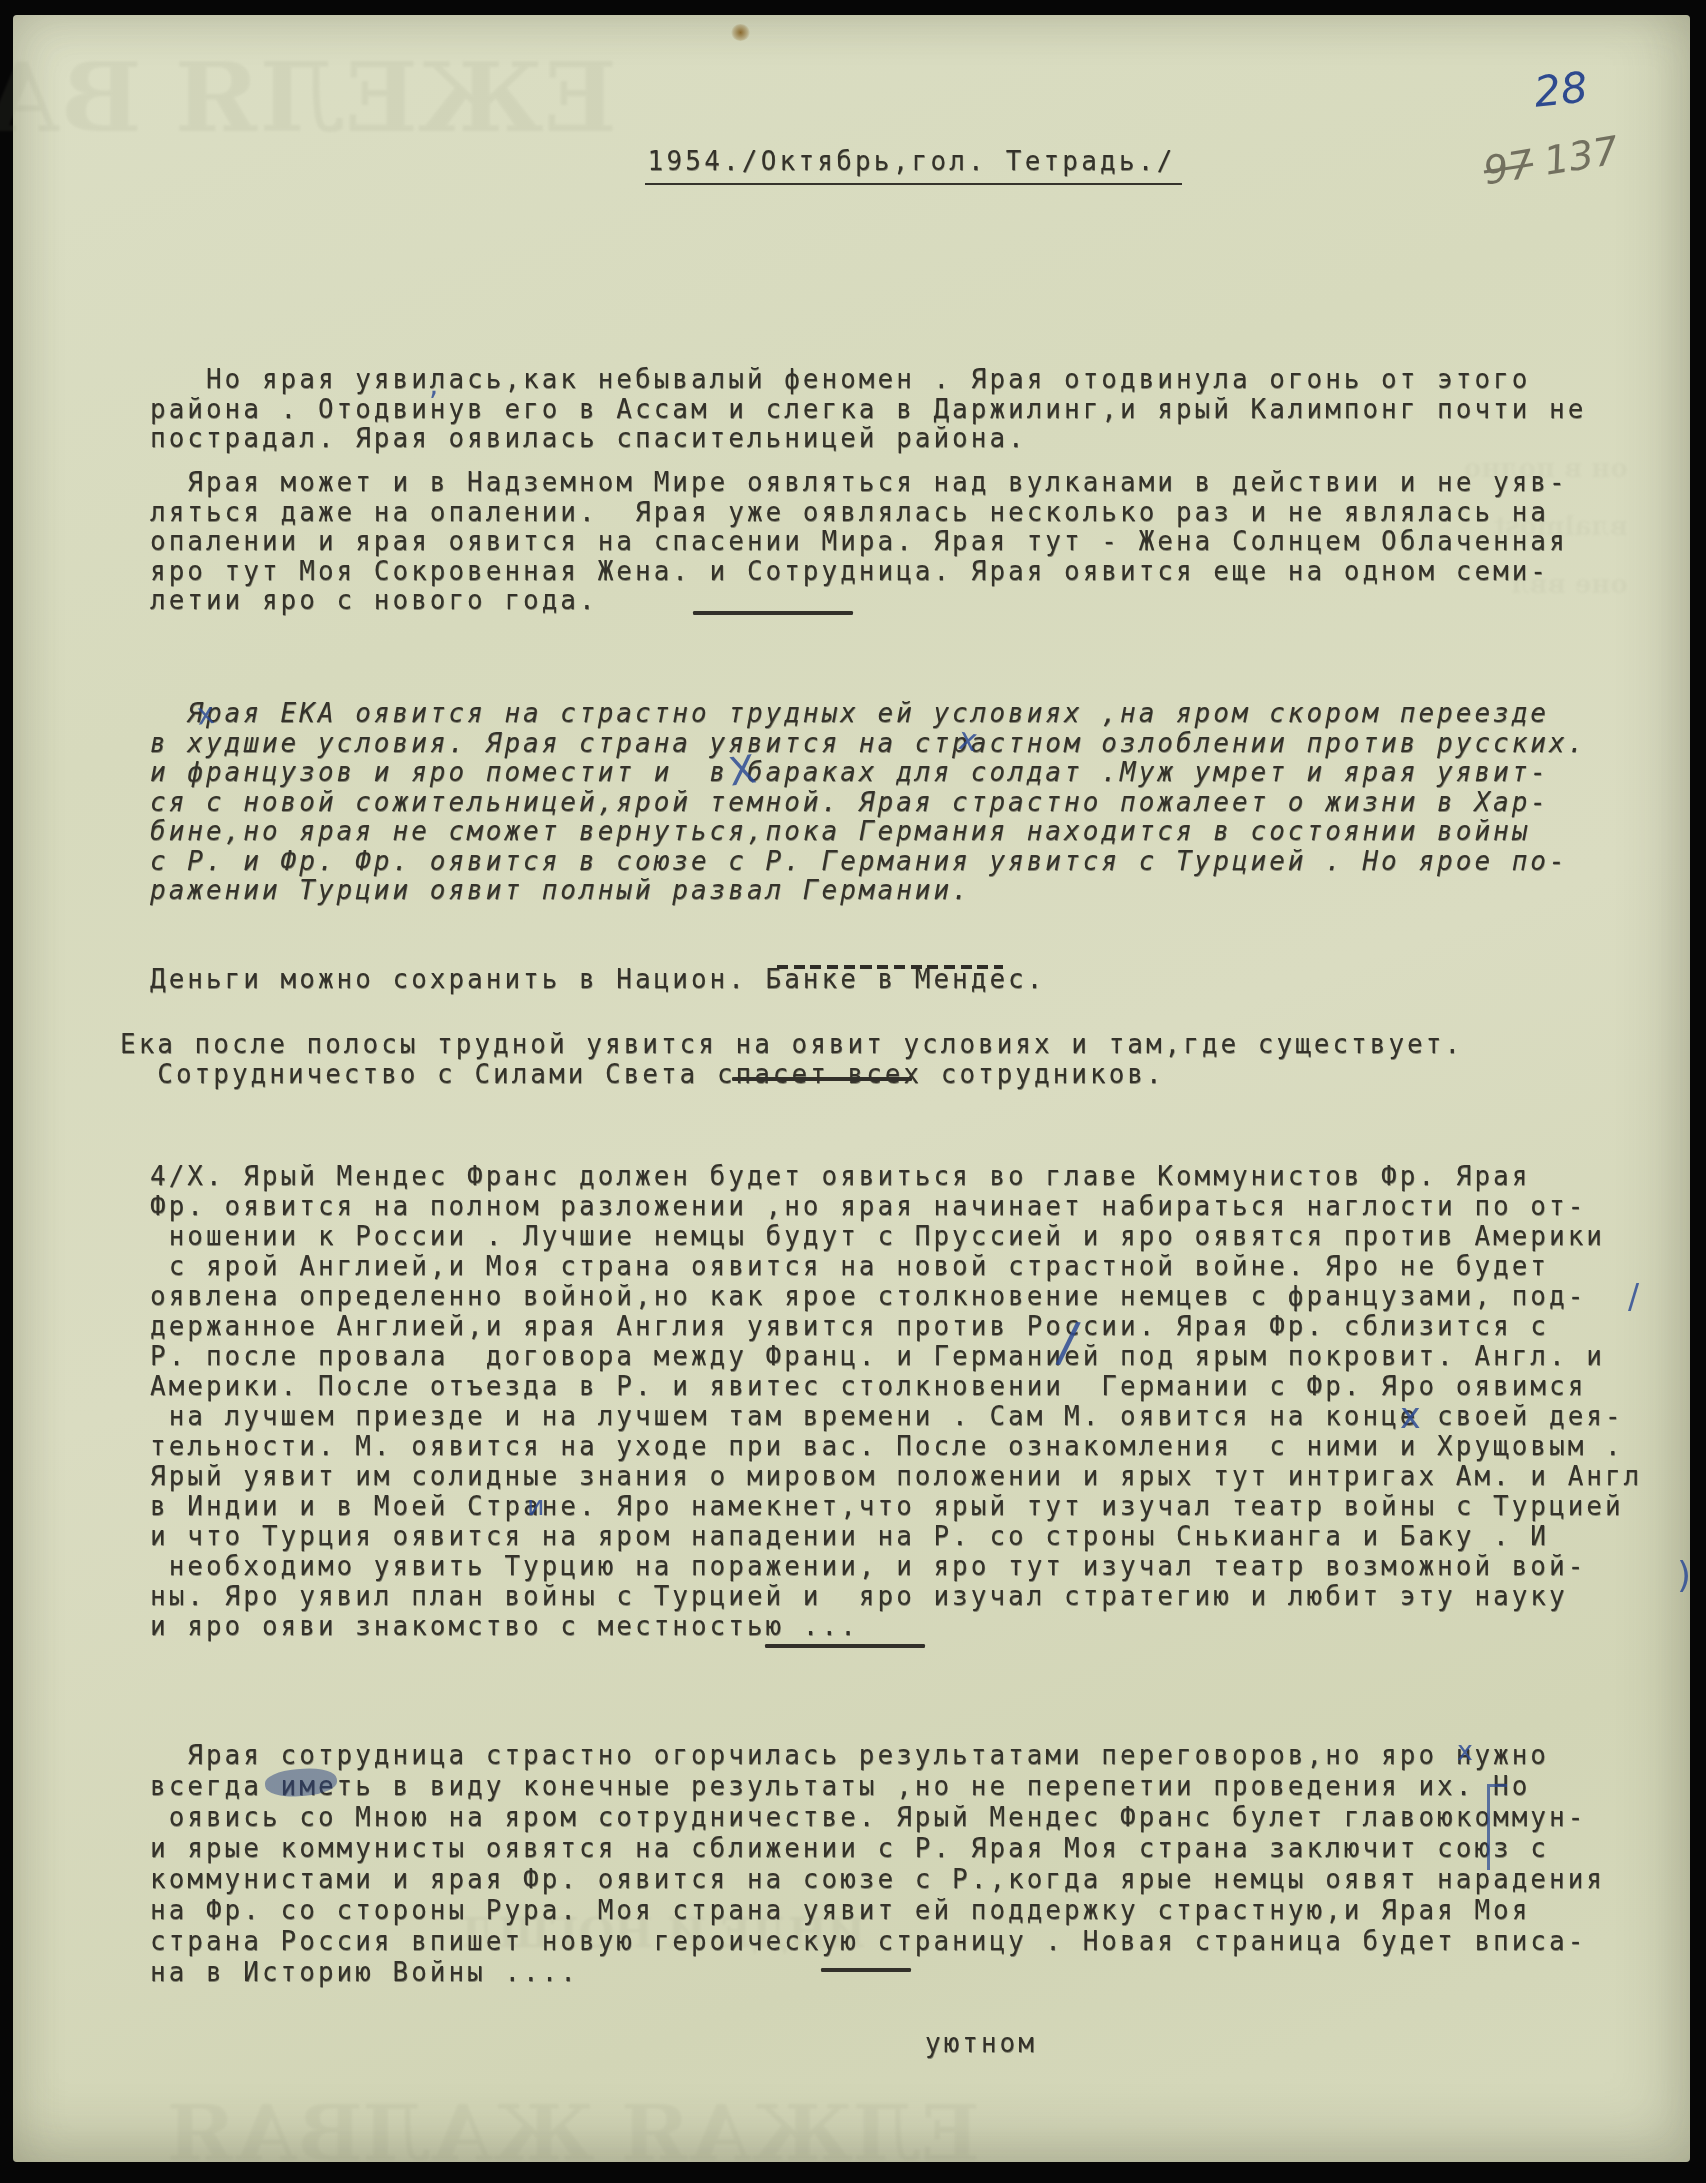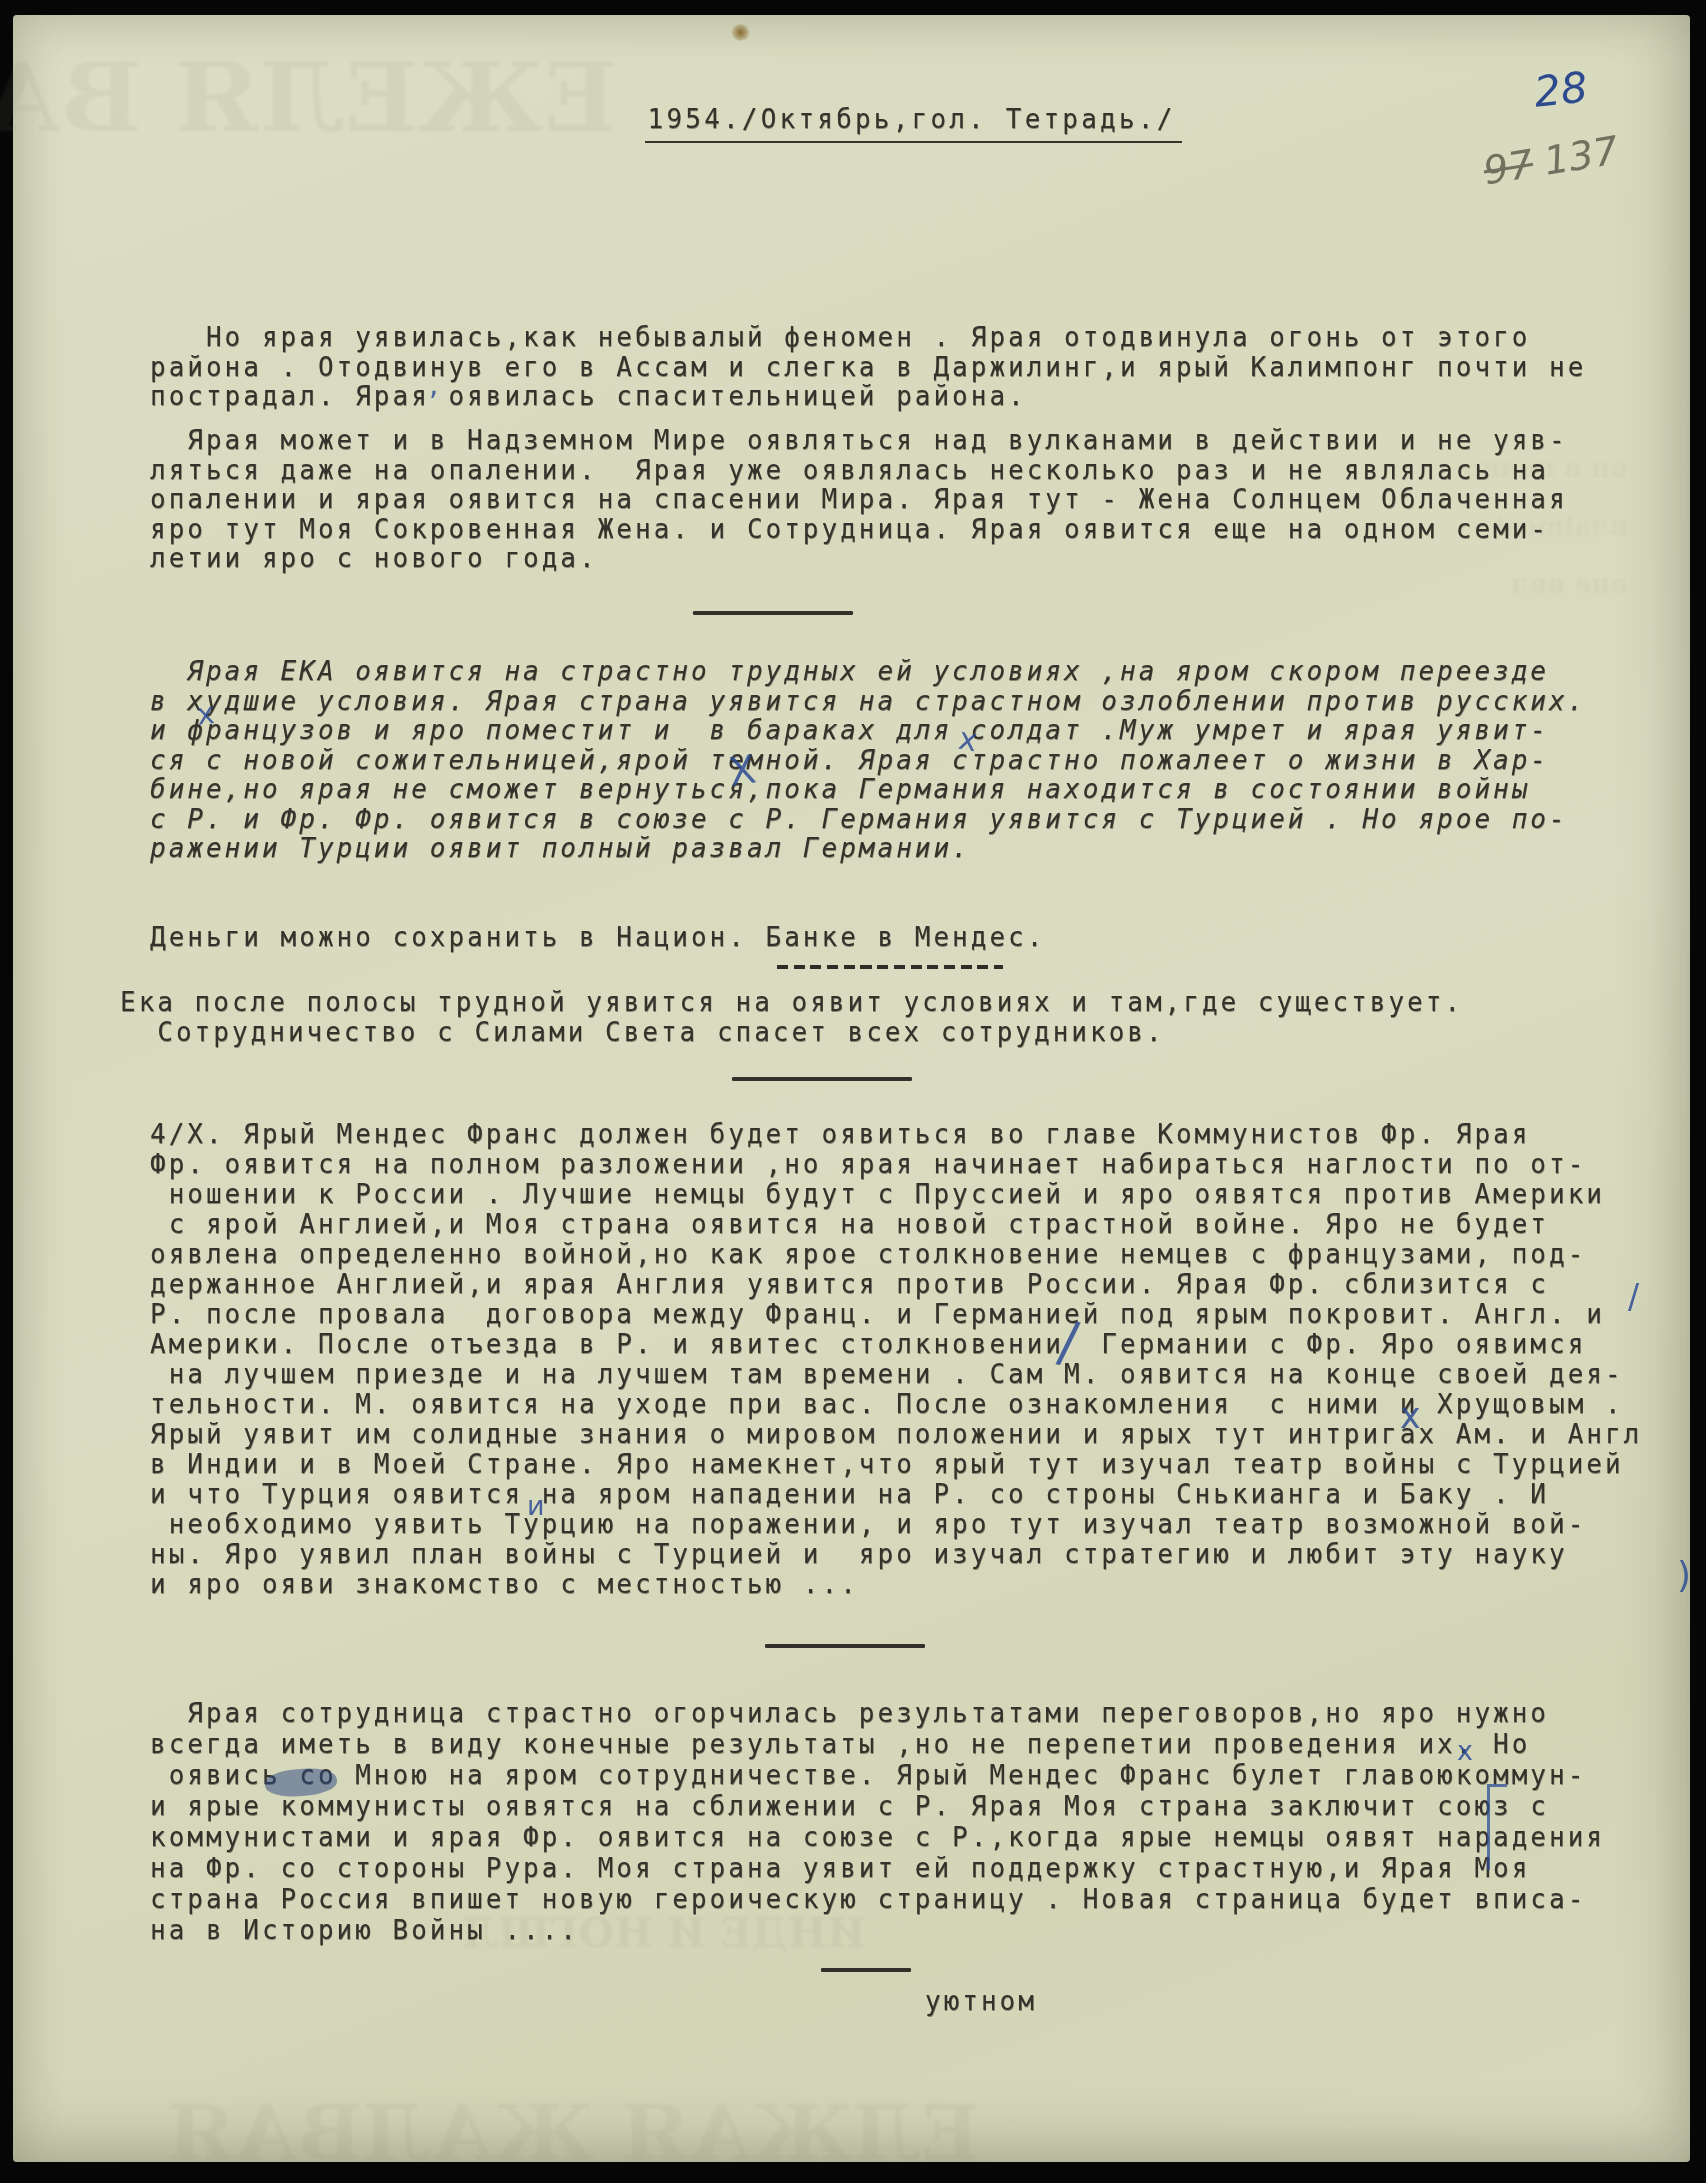--- a/index.html
+++ b/index.html
@@ -4,21 +4,21 @@
 <style>
   html,body{margin:0;padding:0;background:#000;}
   .scan{position:relative;width:1707px;height:2183px;background:#060606;overflow:hidden;
         font-family:"DejaVu Sans Mono","Liberation Mono",monospace;}
   .paper{position:absolute;left:13px;top:15.4px;width:1677px;height:2147px;
          background:linear-gradient(160deg,#dbdec4 0%,#d7dabd 28%,#dadcc1 52%,#d2d5b6 82%,#d6d9bc 100%);
          box-shadow:inset -15.4px -19px 58px rgba(60,60,40,.22), inset 11.6px 9px 45px rgba(70,70,50,.14);
          border-radius:3.9px;}
   .tw{position:absolute;font:400 26px/29.5px "DejaVu Sans Mono","Liberation Mono",monospace;
       letter-spacing:3px;color:#34322a;white-space:pre;
-      text-shadow:0.4px 0.5px 0.6px rgba(52,50,42,.5);}
+      text-shadow:0.4px 0.5px 0.6px rgba(52,50,42,.5);margin-top:42px;}
   .lh47{line-height:30px;}
   .lh48{line-height:31px;}
   .title{position:absolute;left:632px;top:90px;font-size:26px;letter-spacing:3.2px;
          border-bottom:2.6px solid #35332c;padding:0 6.4px 6.4px 2.6px;}
   .divider{position:absolute;height:3.2px;background:#32302a;border-radius:1.3px;}
   .dashes{position:absolute;height:3.9px;
           background:repeating-linear-gradient(90deg,#2f2d27 0 11px,transparent 11px 16.7px);}
   .struck{color:#2c2a23;letter-spacing:-1.3px;
           text-shadow:0.6px 0 #2c2a23,-0.6px 0 #2c2a23,1.3px 0.6px 0.6px #2c2a23;
           text-decoration:line-through;text-decoration-thickness:8.3px;text-decoration-color:rgba(44,42,35,.9);}

